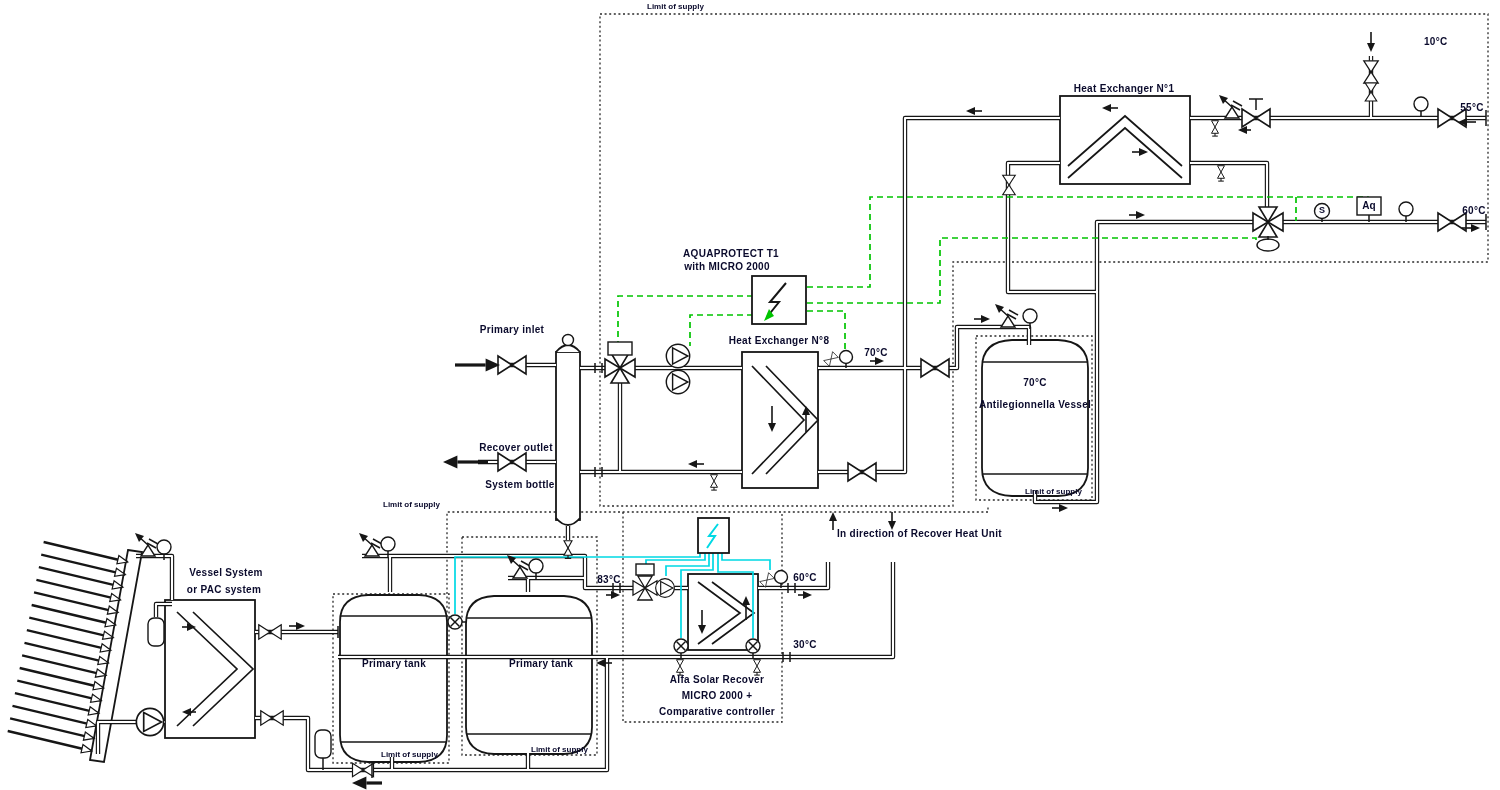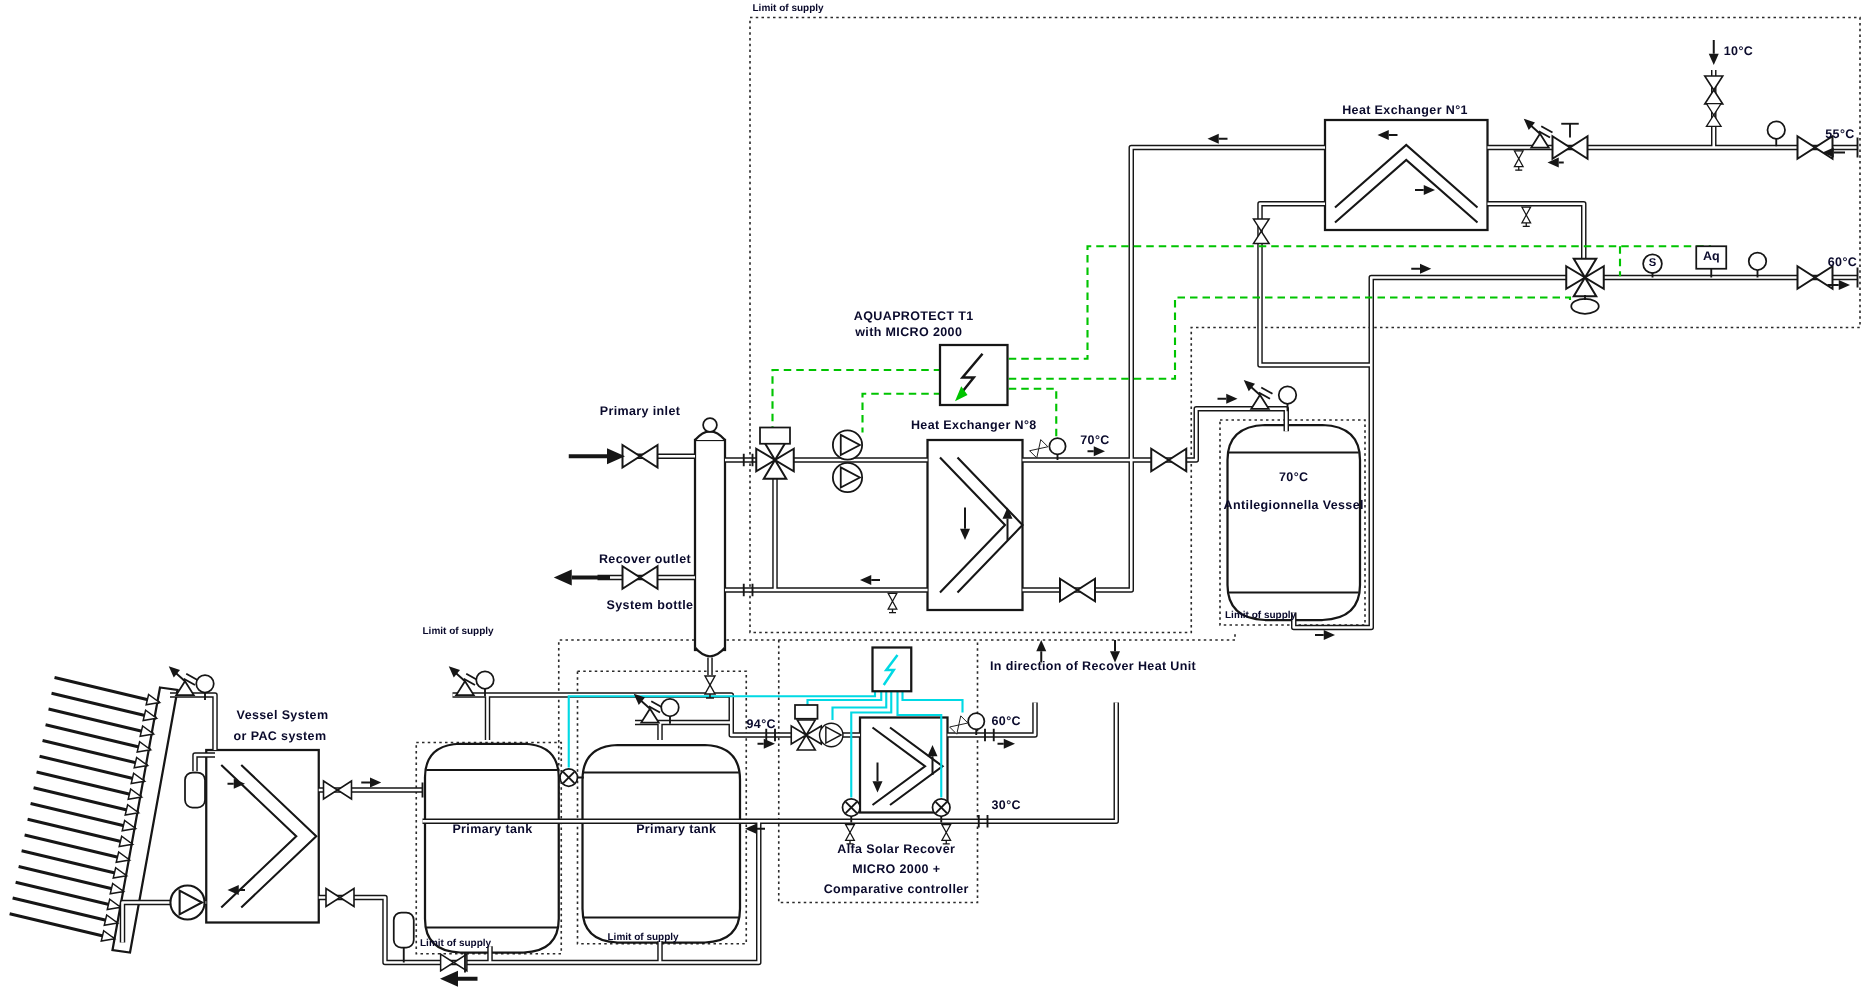--- a/index.html
+++ b/index.html
@@ -11,21 +11,21 @@
   .thin{stroke:var(--pipe);stroke-width:1.5;fill:none;}
   .dotted{stroke:var(--boundary);stroke-width:1.3;fill:none;stroke-dasharray:2 2.6;}
   .sym{stroke:var(--pipe);stroke-width:1.6;fill:#fff;}
   .symf{stroke:var(--pipe);stroke-width:1.4;fill:#fff;}
   .box{stroke:var(--pipe);stroke-width:1.8;fill:#fff;}
   .chev{stroke:var(--pipe);stroke-width:1.7;fill:none;stroke-linejoin:miter;}
   .greenline{stroke:var(--green);stroke-width:1.7;fill:none;stroke-dasharray:6 4;}
   .cyanline{stroke:var(--cyan);stroke-width:1.7;fill:none;}
   .lbl{position:absolute;color:var(--text);font-weight:bold;font-size:10px;line-height:1;
        white-space:nowrap;transform:translateX(-50%);letter-spacing:.3px;}
-  .lbl.la{transform:none;}
+  .lbl.la{transform:none;margin-left:45px;}
   .lbl.sm{font-size:8px;letter-spacing:0;}
   .lbl.t{font-size:10px;}
 </style>
 </head>
 <body>
 
 <div id="stage">
 <svg width="1500" height="790" viewBox="0 0 1500 790">
   <defs>
     <g id="sym-valve">
@@ -395,21 +395,21 @@
 <div class="lbl sm la" style="left:980px;top:488px">Limit of supply</div>
 <div class="lbl" style="left:512px;top:325px">Primary inlet</div>
 <div class="lbl" style="left:516px;top:443px">Recover outlet</div>
 <div class="lbl" style="left:520px;top:480px">System bottle</div>
 <div class="lbl la" style="left:792px;top:529px;font-size:10px">In  direction  of  Recover  Heat  Unit</div>
 <div class="lbl sm la" style="left:338px;top:501px">Limit of supply</div>
 <div class="lbl" style="left:226px;top:568px">Vessel  System</div>
 <div class="lbl" style="left:224px;top:585px">or  PAC  system</div>
 <div class="lbl" style="left:394px;top:659px">Primary  tank</div>
 <div class="lbl" style="left:541px;top:659px">Primary  tank</div>
-<div class="lbl t" style="left:609px;top:575px">94°C</div>
+<div class="lbl t" style="left:609px;top:575px">83°C</div>
 <div class="lbl t" style="left:805px;top:573px">60°C</div>
 <div class="lbl t" style="left:805px;top:640px">30°C</div>
 <div class="lbl" style="left:717px;top:675px">Alfa  Solar  Recover</div>
 <div class="lbl" style="left:717px;top:691px">MICRO  2000  +</div>
 <div class="lbl" style="left:717px;top:707px">Comparative  controller</div>
 <div class="lbl sm la" style="left:336px;top:751px">Limit of supply</div>
 <div class="lbl sm la" style="left:486px;top:746px">Limit of supply</div>
 </div>
 
 </body></html>

